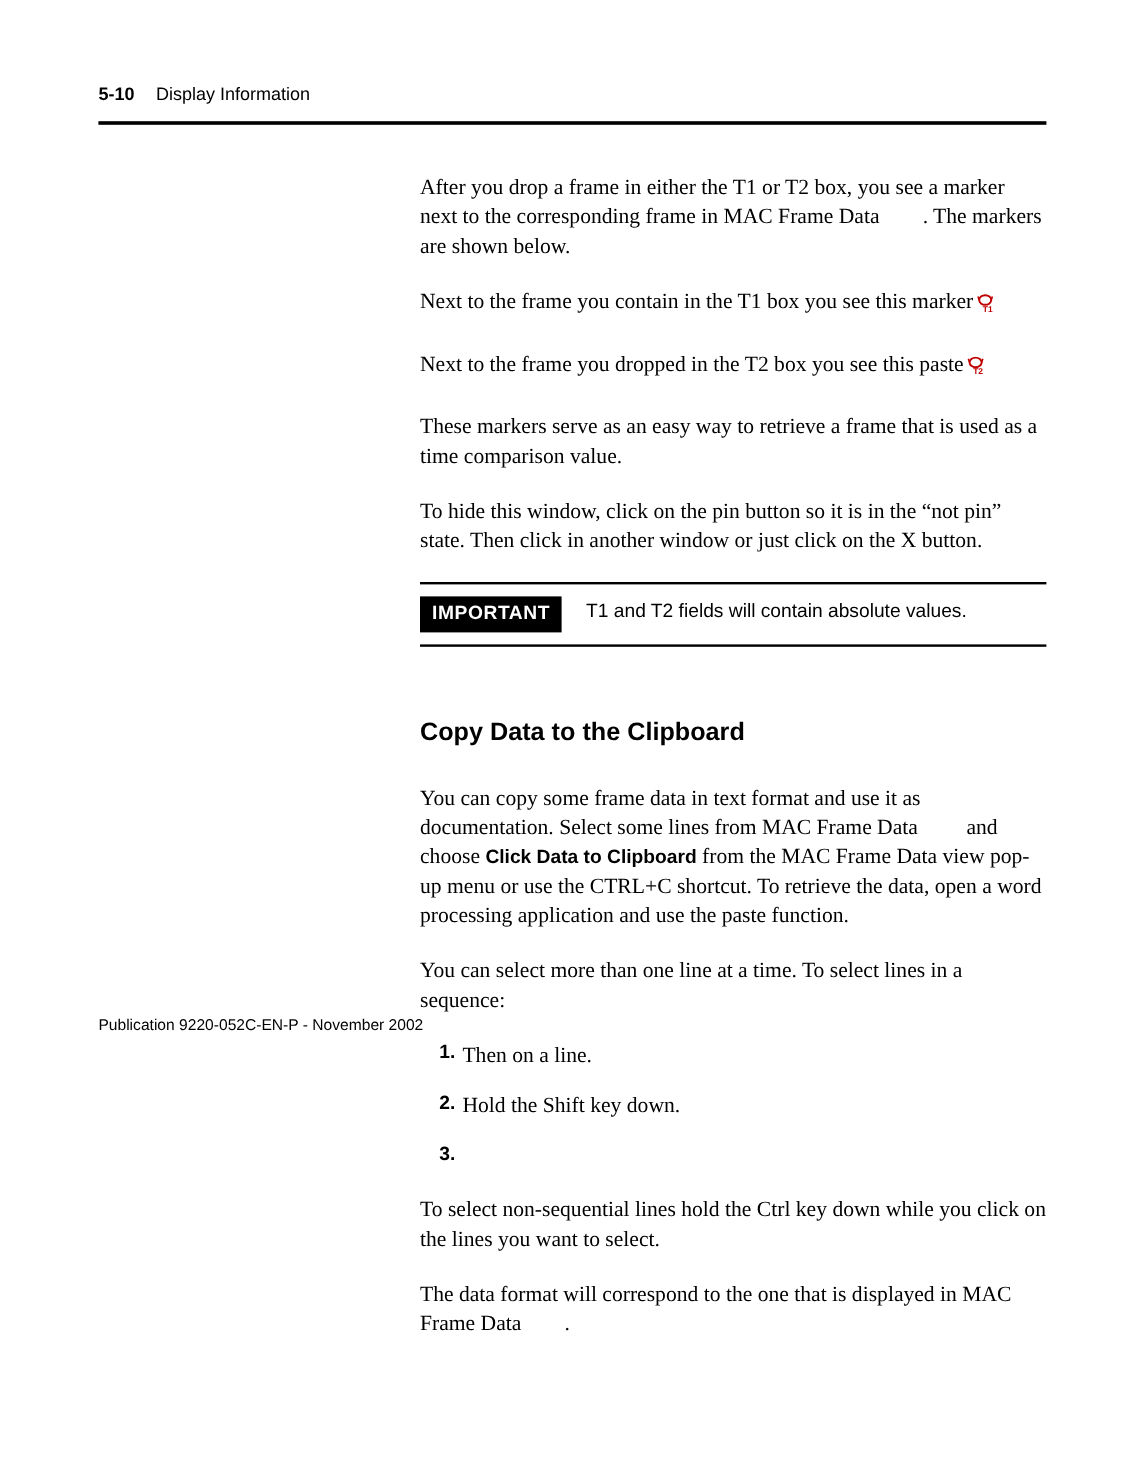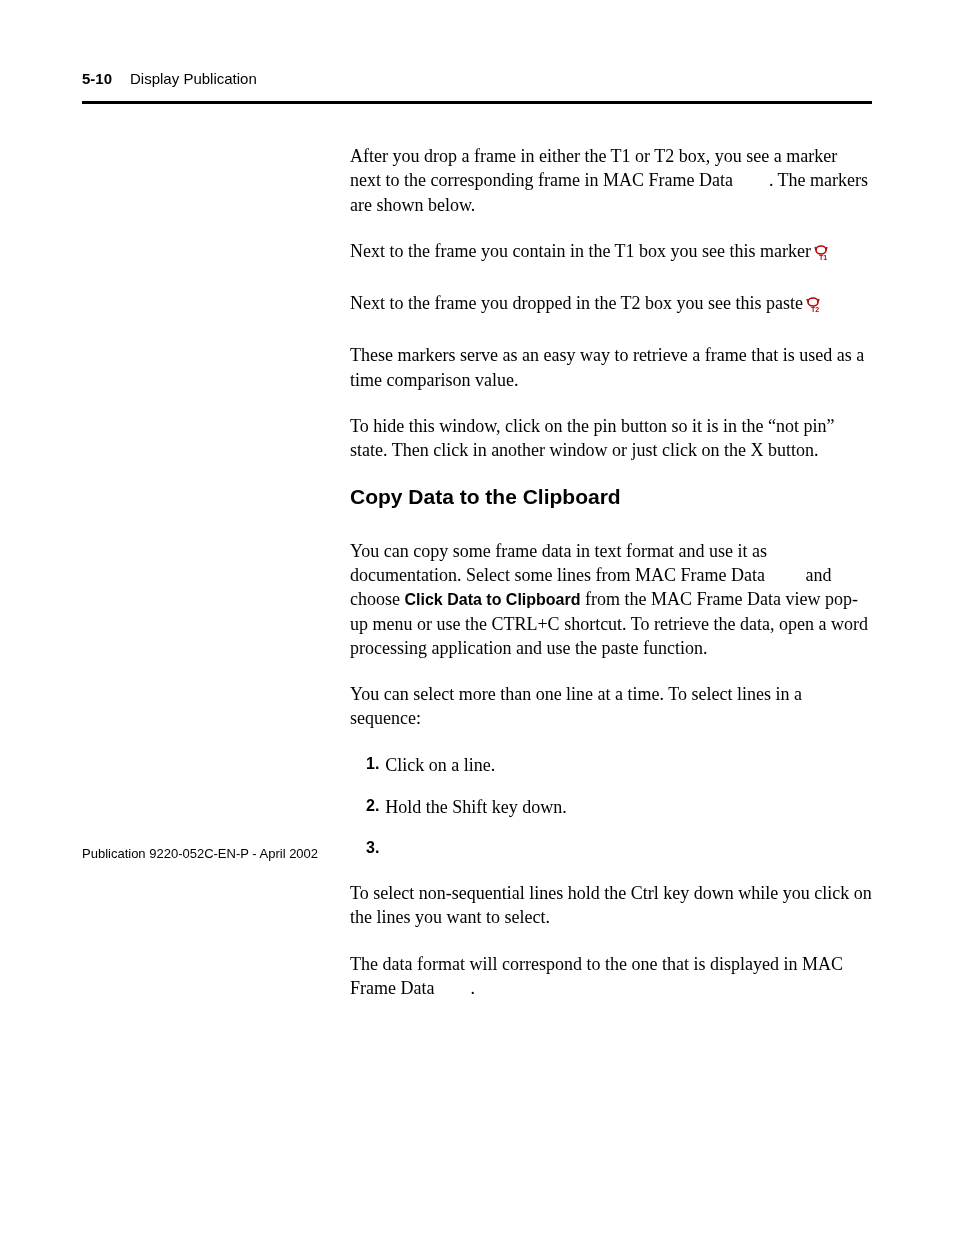--- a/index.html
+++ b/index.html
@@ -129,21 +129,21 @@
     font-size: 13px;
   }
 </style>
 </head>
 <body>
 
 <div class="page">
 
   <div class="header">
     <span class="page-num">5-10</span>
-    <span class="section-name">Display Publication</span>
+    <span class="section-name">Display Information</span>
   </div>
   <div class="rule"></div>
 
   <div class="content">
 
     <p class="para">After you drop a frame in either the T1 or T2 box, you see a marker next to the corresponding frame in MAC Frame Data  . The markers are shown below.</p>
 
     <div class="marker-line">
       <span>Next to the frame you contain in the T1 box you see this marker</span>
       <span class="marker-icon">
@@ -163,44 +163,48 @@
           <path d="M 3 5 L 2 2 M 13 5 L 14 2" stroke="#c00000" stroke-width="1.4"></path>
           <text x="6" y="15" font-size="7" font-weight="700" fill="#c00000" font-family="Arial">T2</text>
         </svg>
       </span>
     </div>
 
     <p class="para">These markers serve as an easy way to retrieve a frame that is used as a time comparison value.</p>
 
     <p class="para">To hide this window, click on the pin button so it is in the “not pin” state. Then click in another window or just click on the X button.</p>
 
+    <div class="important-block">
+      <div class="important-label">IMPORTANT</div>
+      <div class="important-text">T1 and T2 fields will contain absolute values.</div>
+    </div>
 
     <h2 class="subheading">Copy Data to the Clipboard</h2>
 
     <p class="para">
       <span>You can copy some frame data in text format and use it as documentation. Select some lines from MAC Frame Data   and choose </span><span class="bold-inline">Click Data to Clipboard</span><span> from the MAC Frame Data view pop-up menu or use the CTRL+C shortcut. To retrieve the data, open a word processing application and use the paste function.</span>
     </p>
 
     <p class="para">You can select more than one line at a time. To select lines in a sequence:</p>
 
     <ol class="steps">
       <li>
           <span class="num">1.</span>
-          <span>Click on a line.</span>
+          <span>Then on a line.</span>
         </li>
       <li>
           <span class="num">2.</span>
           <span>Hold the Shift key down.</span>
         </li>
       <li>
           <span class="num">3.</span>
         </li>
     </ol>
 
     <p class="para">To select non-sequential lines hold the Ctrl key down while you click on the lines you want to select.</p>
 
     <p class="para">The data format will correspond to the one that is displayed in MAC Frame Data  .</p>
 
   </div>
 
-  <div class="footer">Publication 9220-052C-EN-P - April 2002</div>
+  <div class="footer">Publication 9220-052C-EN-P - November 2002</div>
 
 </div>
 
 </body></html>

